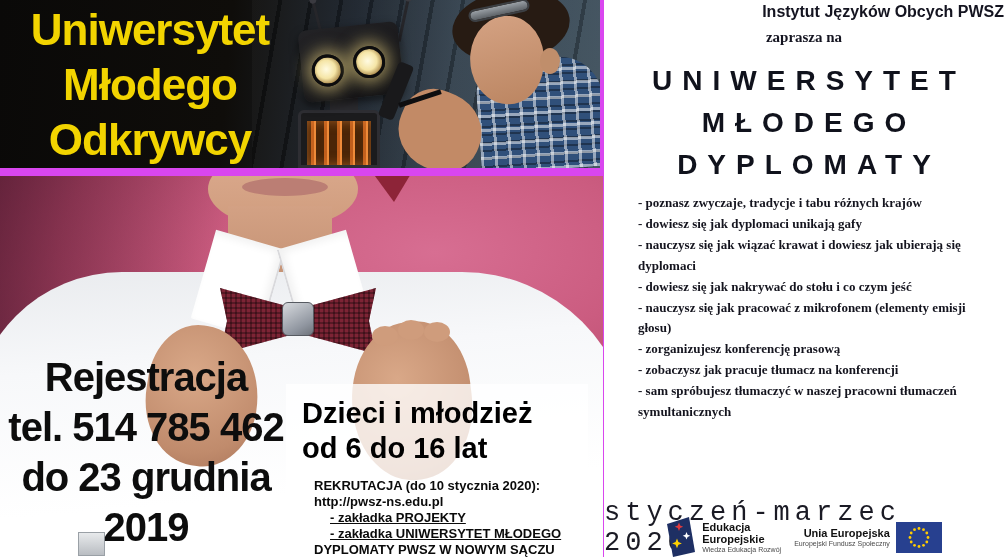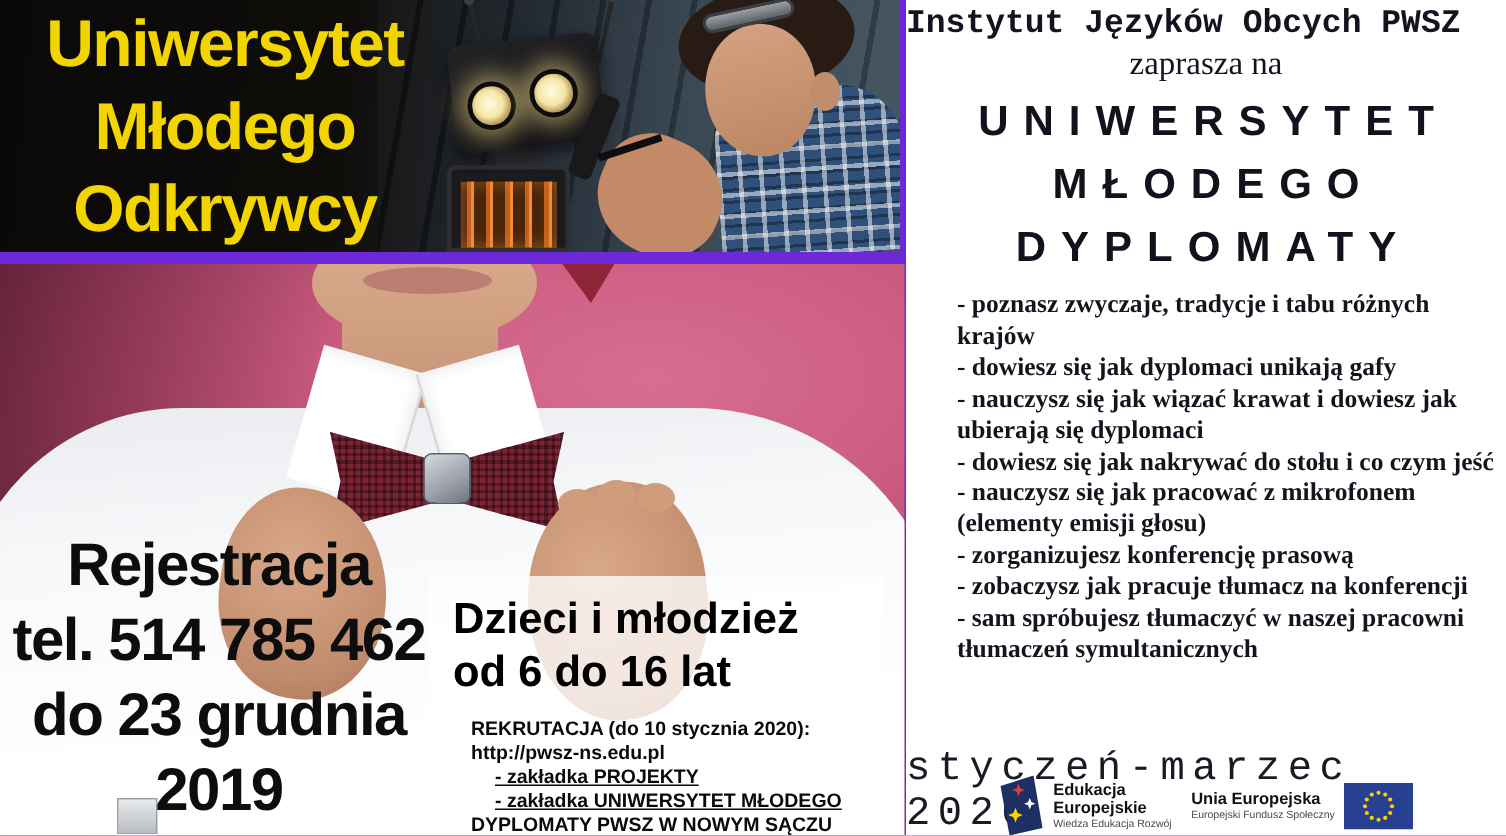--- a/index.html
+++ b/index.html
@@ -1,19 +1,19 @@
 <!DOCTYPE html>
 <html><head>
 <meta charset="utf-8">
 <style>
   * { margin:0; padding:0; box-sizing:border-box; }
   html,body { background:#ffffff; }
   .poster {
     position:relative; width:1004px; height:557px; overflow:hidden;
-    background:#6d28d9; font-family:"Liberation Sans", sans-serif;
+    background:#d946ef; font-family:"Liberation Sans", sans-serif;
   }
   
   .photo-top {
     position:absolute; left:0; top:0; width:600px; height:168px; overflow:hidden;
     background:linear-gradient(95deg,#0a0908 0%,#0f0d0a 38%,#1d242d 58%,#35434f 75%,#41525f 100%);
   }
   .wall-planks {
     position:absolute; right:0; top:0; width:58%; height:100%;
     background:repeating-linear-gradient(100deg, rgba(255,255,255,0.04) 0 26px, rgba(0,0,0,0.35) 26px 30px);
     opacity:.7;
@@ -109,39 +109,39 @@
   .info-box {
     position:absolute; left:286px; top:208px; width:302px; height:171px; z-index:10;
     background:rgba(255,255,255,.78); padding:12px 10px 8px 16px;
   }
   .info-headline { font-weight:bold; font-size:29px; line-height:35px; letter-spacing:0; color:#000; }
   .info-recruit { margin-top:12px; font-weight:bold; font-size:13px; line-height:16px; color:#0a0a0a; padding-left:12px; }
   .info-recruit .rline { display:block; }
   .info-recruit .indent { padding-left:16px;text-decoration:underline; }
   
   .right-panel { position:absolute; left:604px; top:0; width:400px; height:557px; background:#ffffff; }
-  .institute { position:absolute; top:3px; left:0; width:100%; text-align:left;
-    font-family:Liberation Mono, monospace; font-weight:bold; font-size:22px; color:#141420; }
+  .institute { position:absolute; top:3px; left:0; width:100%; text-align:right;
+    font-family:Liberation Sans, sans-serif; font-weight:bold; font-size:16px; color:#141420; }
   .invites { position:absolute; top:29px; left:0; width:100%; text-align:center;
-    font-family:"Liberation Serif", serif; font-size:22px; color:#141420; }
+    font-family:"Liberation Serif", serif; font-size:15px; color:#141420;font-weight:bold; }
   .program-title { position:absolute; top:60px; left:0; width:100%; text-align:center;
     font-weight:bold; font-size:28px; line-height:42px; letter-spacing:10px; color:#10121c; }
   .program-title div { padding-left:10px; }
   .bullets { position:absolute; top:193px; left:34px; width:362px; list-style:none;
-    font-family:"Liberation Serif", serif; font-weight:bold; font-size:17px; line-height:20.9px; color:#14141e; }
+    font-family:"Liberation Serif", serif; font-weight:bold; font-size:13px; line-height:20.9px; color:#14141e; }
   .dates { position:absolute; top:498px; left:0; width:100%; 
     font-family:Liberation Mono, monospace; font-size:27px; letter-spacing:5px; color:#1a1a24; }
   .logos-row { position:absolute; top:517px; left:0; width:100%; display:flex; align-items:center; justify-content:center; gap:13px; }
   .logo-group { display:flex; align-items:center; gap:6px; }
   .logo-text-name { font-weight:bold; font-size:11px; line-height:12px; color:#111; }
   .logo-text-sub { font-size:7px; line-height:9px; color:#4a4a4a; }
   .pl-flag { width:44px; height:28px; border:1px solid #e0e0e0; }
   .pl-flag .w { height:50%; background:#ffffff; }
   .pl-flag .r { height:50%; background:#d4213d; }
-  .eu-text { }
+  .eu-text { text-align:right; }
 </style>
 </head>
 <body>
 
 <div class="poster">
 
   <div class="photo-top">
     <div class="wall-planks"></div>
     <div class="boy-shirt"></div>
     <div class="boy-hair"></div>

